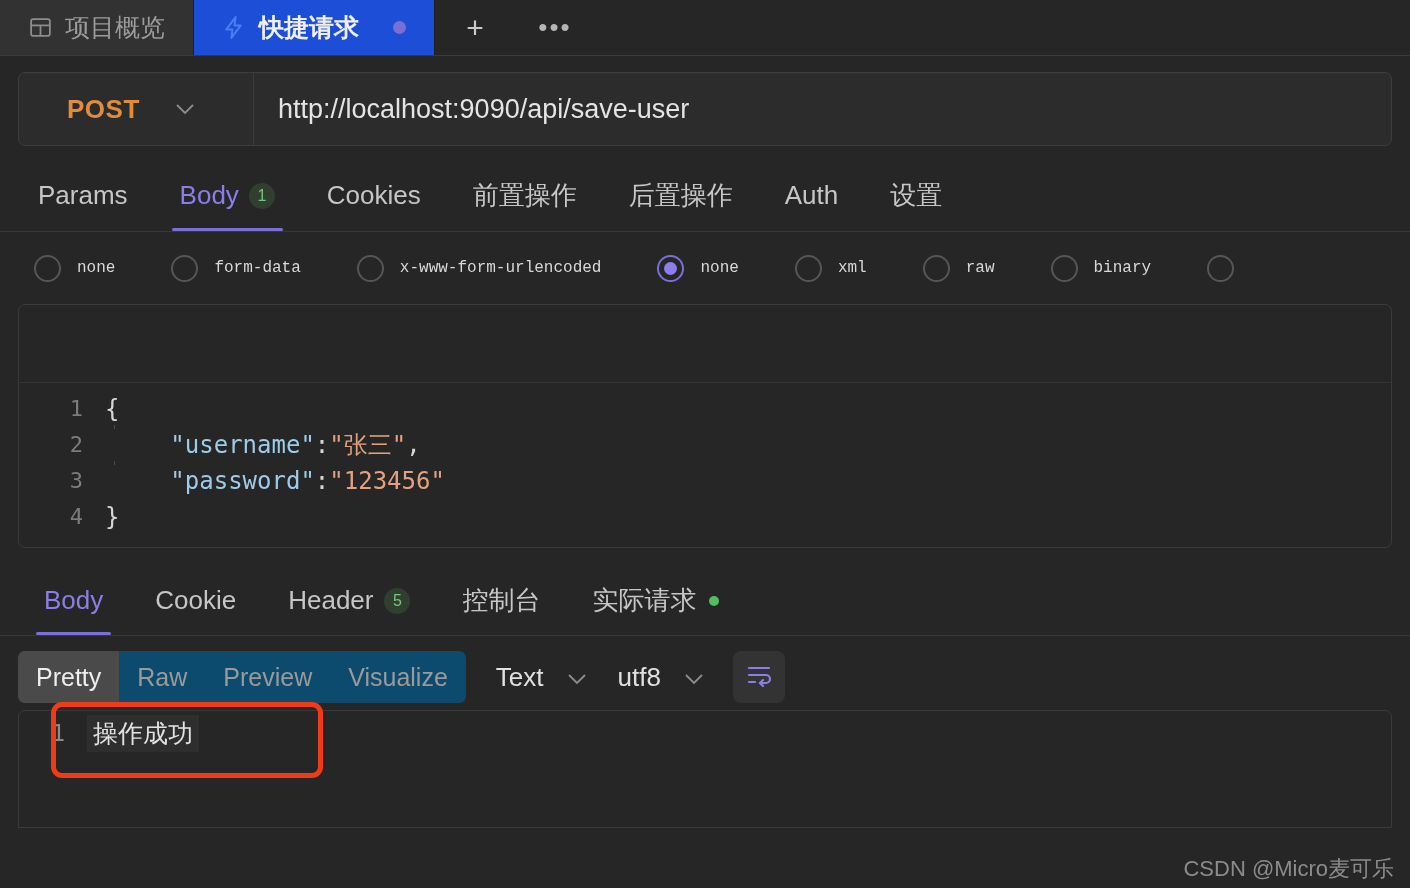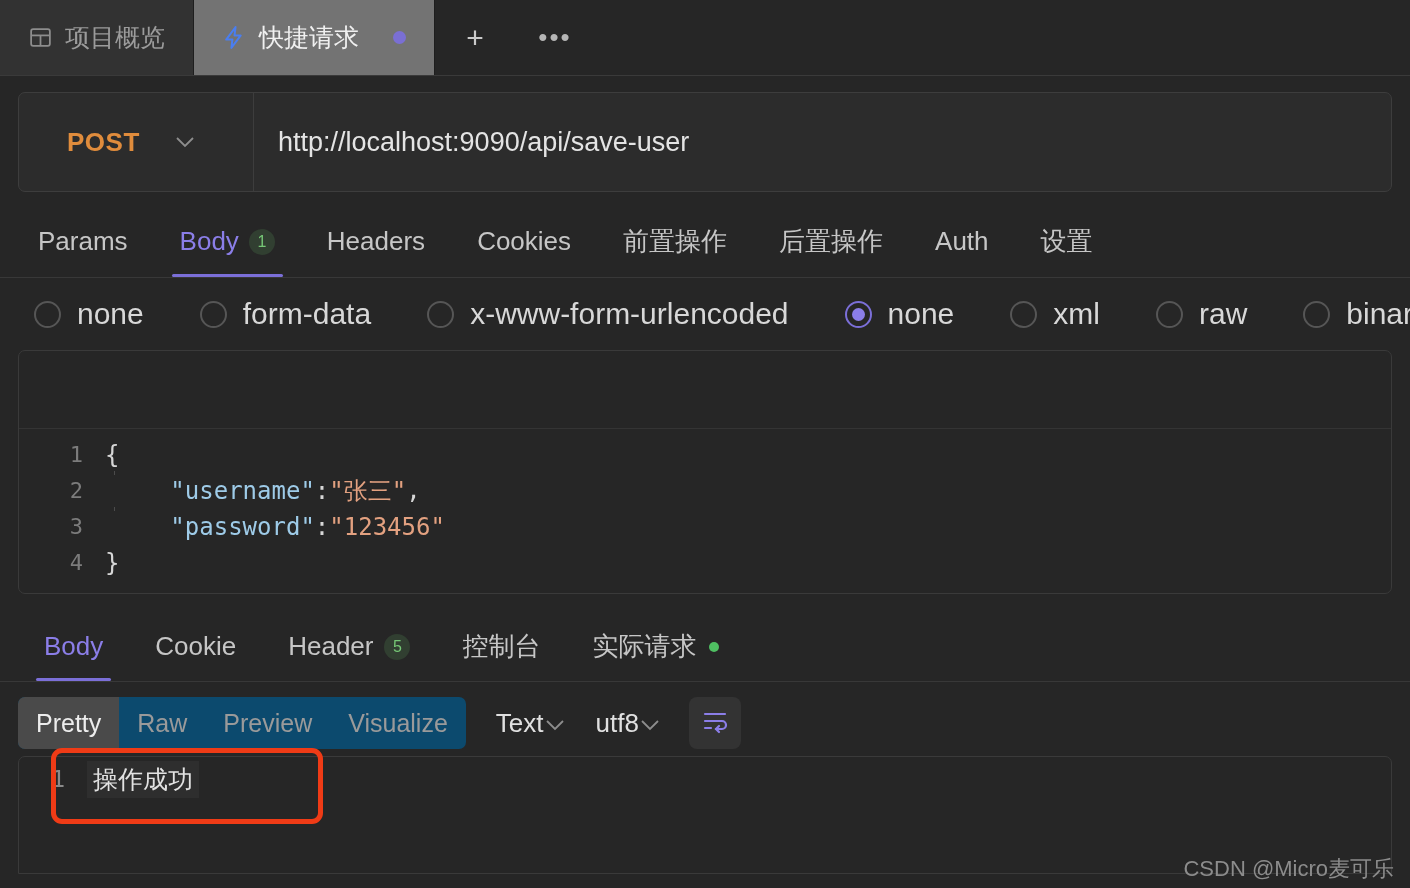--- a/index.html
+++ b/index.html
@@ -6,51 +6,51 @@
   html, body {
     width: 1410px; height: 888px;
     background: #262626;
     font-family: "Liberation Sans", "DejaVu Sans", sans-serif;
     overflow: hidden;
   }
   body { position: relative; }
 
   
   .tabbar {
-    height: 76px;
+    height: 56px;
     display: flex;
     align-items: stretch;
     background: #262626;
     border-bottom: 1px solid #3a3a3a;
   }
   .wtab {
     display: flex; align-items: center; gap: 12px;
     padding: 0 28px;
     font-size: 25px;
     position: relative;
     border-right: 1px solid #1e1e1e;
   }
   .wtab.inactive { background: #323232; color: #9b9b9b; }
-  .wtab.active { background: #737373; color: #f0f0f0; }
+  .wtab.active { background: #1d4ed8; color: #f0f0f0; font-weight: bold; }
   .wtab .ic { display: flex; align-items: center; }
   .dot-purple {
     width: 13px; height: 13px; border-radius: 50%;
     background: #7a6fd4; margin-left: 22px; flex: 0 0 auto;
   }
   .tab-plus, .tab-more {
     display: flex; align-items: center; justify-content: center;
     color: #c9c9c9; font-size: 30px; width: 80px;
   }
   .tab-more { font-size: 26px; letter-spacing: 2px; color: #b5b5b5; }
 
   
   .urlrow { padding: 16px 18px 14px 18px; }
   .urlbox {
     display: flex; align-items: stretch;
-    height: 100px;
+    height: 74px;
     border: 1px solid #3d3d3d;
     border-radius: 7px;
     background: #2c2c2c;
     overflow: hidden;
   }
   .method {
     display: flex; align-items: center; gap: 34px;
     padding: 0 24px 0 48px;
     border-right: 1px solid #3d3d3d;
     min-width: 235px;
@@ -106,21 +106,21 @@
   .radio { display: flex; align-items: center; gap: 16px; margin-right: 56px; flex: 0 0 auto; }
   .rcircle {
     width: 27px; height: 27px; border-radius: 50%;
     border: 2px solid #565656; flex: 0 0 auto;
     display: flex; align-items: center; justify-content: center;
   }
   .radio.on .rcircle { border-color: #7b6fd8; }
   .radio.on .rcircle::after {
     content: ""; width: 13px; height: 13px; border-radius: 50%; background: #8b7ee8;
   }
-  .rlabel { color: #d8d8d8; font-size: 30px; }
+  .rlabel { color: #d8d8d8; font-size: 16px; font-family: Liberation Mono, monospace; }
 
   
   .editorwrap { padding: 0 18px; }
   .editor {
     border: 1px solid #3a3a3a;
     border-radius: 7px;
     background: #262626;
     overflow: hidden;
   }
   .editor-toolstrip { height: 78px; border-bottom: 1px solid #343434; }
@@ -182,21 +182,21 @@
   .seg {
     display: flex; align-items: stretch;
     background: #0c4a6e; border-radius: 7px; overflow: hidden; height: 52px;
   }
   .segbtn {
     display: flex; align-items: center; padding: 0 18px;
     font-size: 25px; color: #9a9a9a;
   }
   .segbtn.on { background: #4a4a4a; color: #ededed; }
   .dropdown {
-    display: flex; align-items: center; 
+    display: flex; align-items: center; gap: 22px;
     margin-left: 30px; color: #e0e0e0; font-size: 26px;
   }
   .wrapbtn {
     margin-left: 28px;
     width: 52px; height: 52px; border-radius: 8px;
     background: #333333;
     display: flex; align-items: center; justify-content: center;
   }
 
   
@@ -277,23 +277,20 @@
 
 <div class="reqtabs">
   <div class="rtab">
     <span>Params</span>
   </div>
   <div class="rtab sel">
     <span>Body</span>
     <span class="badge">1</span>
   </div>
   <div class="rtab">
-    <span>Headers</span>
-  </div>
-  <div class="rtab">
     <span>Cookies</span>
   </div>
   <div class="rtab">
     <span>前置操作</span>
   </div>
   <div class="rtab">
     <span>后置操作</span>
   </div>
   <div class="rtab">
     <span>Auth</span>

